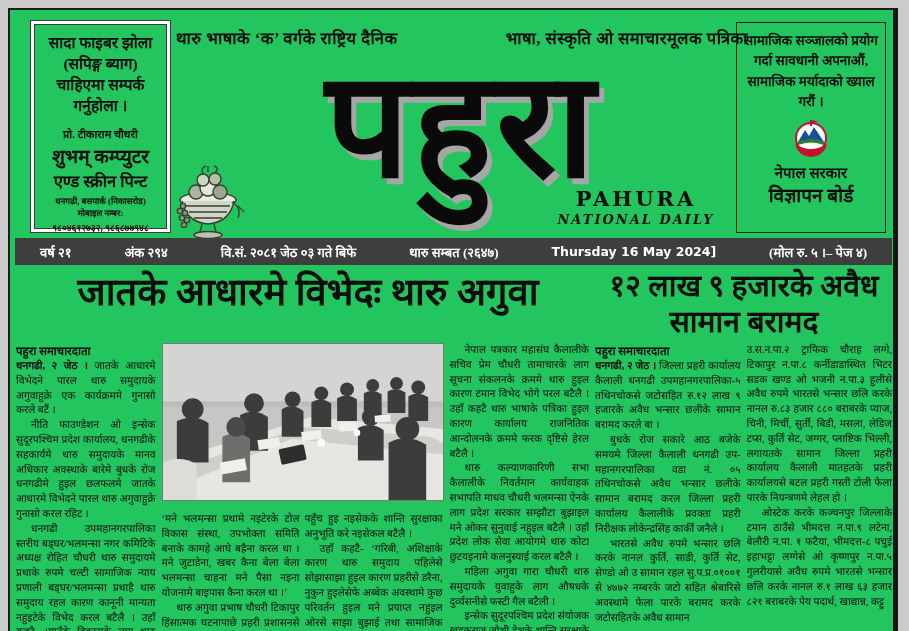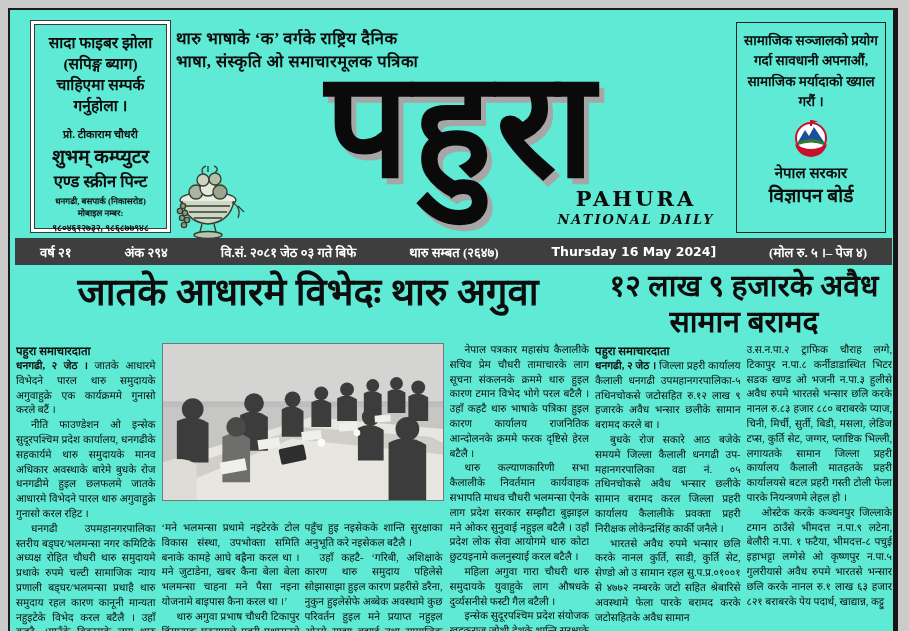--- a/index.html
+++ b/index.html
@@ -1,35 +1,35 @@
 <!DOCTYPE html>
 <html><head>
 <meta charset="utf-8">
 <style>
   * { margin:0; padding:0; box-sizing:border-box; }
   html,body { width:909px; height:631px; overflow:hidden; background:#cbcbcb;
               font-family:"Liberation Serif", serif; color:#0d0d0d; }
   .page { position:absolute; left:8px; top:8px; width:890px; height:623px;
-          background:#5eead4; border:2px solid #1c1c1c; border-bottom:none;
+          background:#22c55e; border:2px solid #1c1c1c; border-bottom:none;
           border-right:5px solid #161616; overflow:hidden; }
 
   
   .leftad { position:absolute; left:20px; top:10px; width:141px; height:213px;
             border:1px solid #3a3a3a; box-shadow:inset 0 0 0 3px #fff, inset 0 0 0 4px #3a3a3a;
             padding:12px 7px 6px; text-align:center; }
   .leftad .msg { font-size:15.5px; font-weight:bold; line-height:1.35; }
   .leftad .prop { font-size:11px; font-weight:bold; margin-top:9px; }
   .leftad .shop1 { font-size:19px; font-weight:bold; margin-top:2px; }
   .leftad .shop2 { font-size:16.5px; font-weight:bold; }
   .leftad .addr { font-size:8.6px; font-weight:bold; margin-top:3px; }
   .leftad .phl  { font-size:8.6px; font-weight:bold; }
   .leftad .phn  { font-size:9.3px; font-weight:bold; margin-top:2px; }
 
   .slogans { position:absolute; left:166px; top:16px; width:572px;
-             display:flex; justify-content:space-between;flex-direction:column; }
+             display:flex; justify-content:space-between; }
   .slogans span { font-size:16.5px; font-weight:bold; letter-spacing:.5px; }
 
   .masthead { position:absolute; left:162px; top:24px; width:580px; height:200px;
               text-align:center; font-size:148px; line-height:1.25; font-weight:bold;
               color:#0a0a0a; letter-spacing:4px;
               text-shadow:5px 6px 0 #a6a6a6; user-select:none; }
 
   .basket { position:absolute; left:152px; top:152px; width:92px; height:78px; }
 
   .latin { position:absolute; left:538px; top:176px; width:176px; text-align:center; }
@@ -58,21 +58,21 @@
   .hl-right { position:absolute; left:588px; top:258px; width:292px; text-align:center;
               font-size:30px; font-weight:bold; line-height:1.2; }
 
   
   .bodyrow { position:absolute; left:6px; top:333px; width:876px; bottom:0;
              display:flex; gap:6px; overflow:hidden; }
   .col { overflow:hidden; }
   .c1 { width:142px; } .c4 { width:142px; } .c5 { width:148px; } .c6 { width:148px; }
   .mid { width:282px; display:flex; flex-direction:column; }
   .photo { width:282px; height:158px; border:1px solid #777; background:#b9b9b9; flex:none; }
-  .midcols { display:flex; gap:5px; margin-top:20px; flex:1; overflow:hidden; }
+  .midcols { display:flex; gap:5px; margin-top:11px; flex:1; overflow:hidden; }
   .midcols .col { width:138px; }
 
   .byline { font-size:11.5px; font-weight:bold; margin-bottom:1px; }
   .para { font-size:10.4px; line-height:14.8px; text-align:justify; }
   .para + .para, .para.ind { text-indent:15px; }
   .para b { font-weight:bold; }
 </style>
 </head>
 <body>
 

